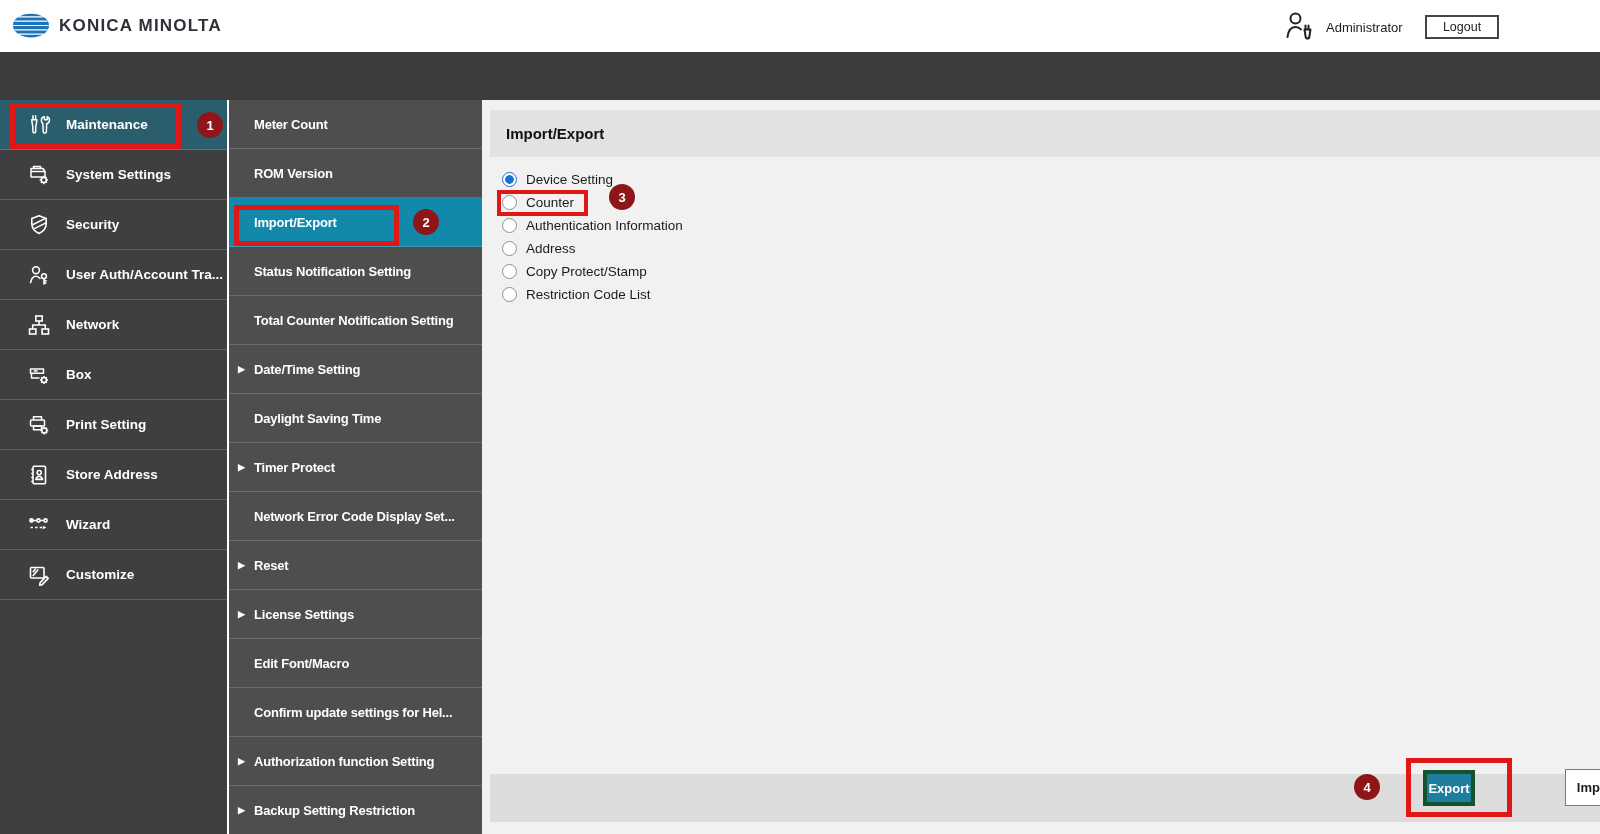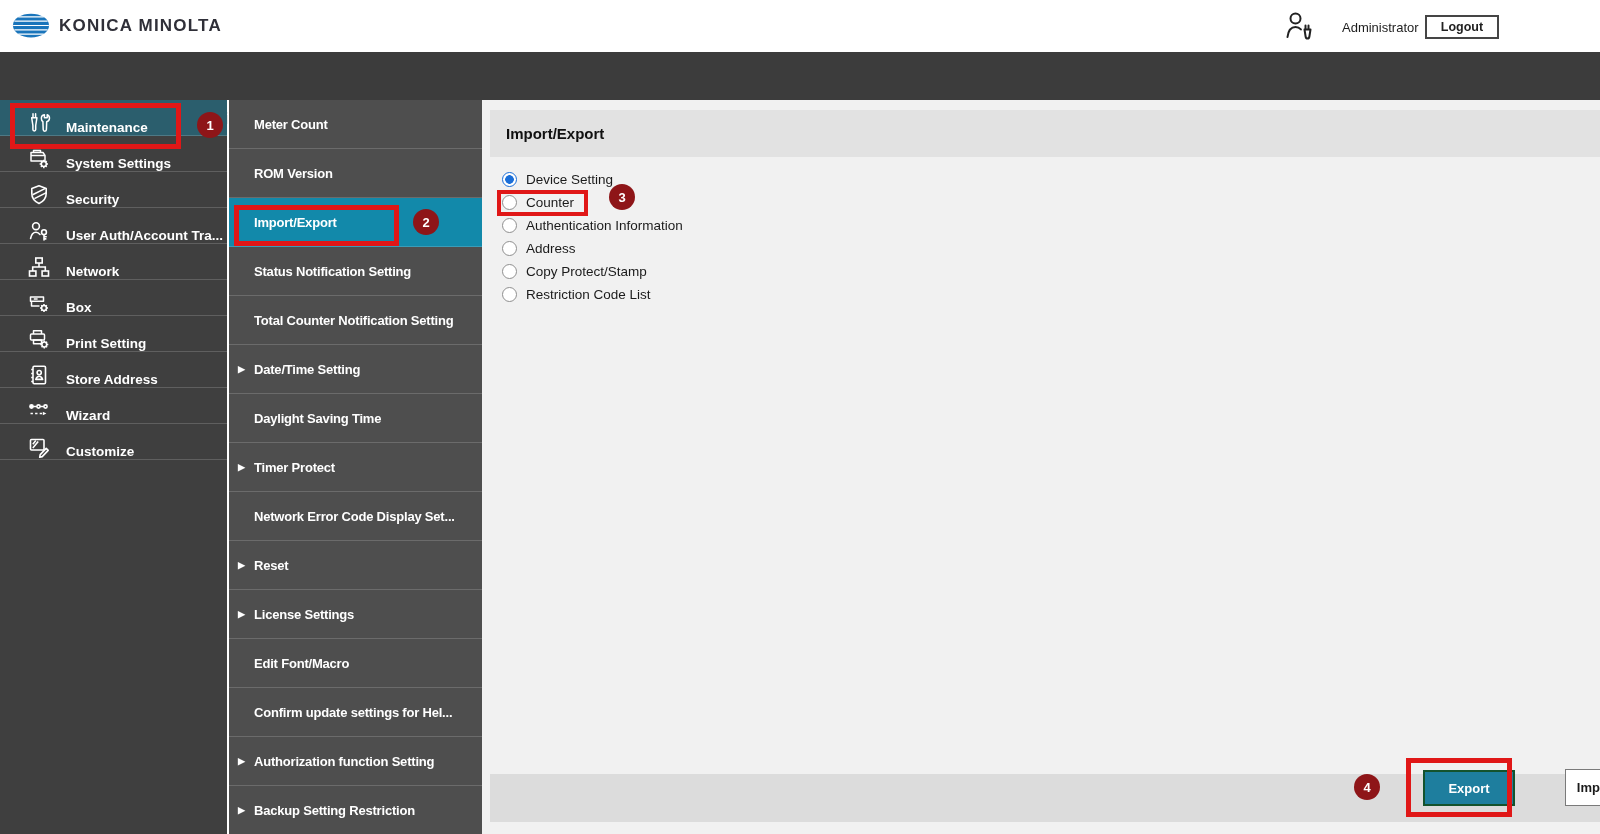--- a/index.html
+++ b/index.html
@@ -13,23 +13,23 @@
 
   
   .topbar { position:absolute; left:0; top:0; width:1600px; height:52px; background:#ffffff; }
   .brand { position:absolute; left:12px; top:12px; display:flex; align-items:center; gap:9px; }
   .brand .glyph { width:38px; height:27px; }
   .brand .glyph svg { width:100%; height:100%; display:block; }
   .brand-name { font-size:17px; font-weight:800; letter-spacing:1.2px; color:#2f2f38; }
   .admin-wrap { position:absolute; right:0; top:0; height:52px; width:320px; }
   .admin-icon { position:absolute; left:2px; top:8px; width:36px; height:36px; color:#222; }
   .admin-icon svg { width:100%; height:100%; display:block; }
-  .admin-name { position:absolute; left:62px; top:20px; font-size:13px; color:#1d1d1d; }
+  .admin-name { position:absolute; left:46px; top:20px; font-size:13px; color:#1d1d1d; }
   .logout-btn { position:absolute; left:145px; top:15px; width:74px; height:24px;
-    background:#fff; border:2px solid #454545; font-size:12.5px; font-weight:700; color:#222;
+    background:#fff; border:2px solid #454545; font-size:12.5px; font-weight:400; color:#222;
     display:flex; align-items:center; justify-content:center; cursor:pointer; }
 
   
   .appbar { position:absolute; left:0; top:52px; width:1600px; height:48px; background:#3c3c3c; color:#fff; }
   .ps-icon { position:absolute; left:74px; top:58px; width:28px; height:26px; }
   .ps-icon svg { width:100%; height:100%; display:block; }
   .ps-word { position:absolute; left:104px; top:59px; font-size:7px; line-height:7px; font-weight:bold; color:#e3e3e3; letter-spacing:.3px; }
   .app-title { position:absolute; left:122px; top:58px; font-size:16px; font-weight:bold; color:#c6c6c6; }
   .model-name { position:absolute; left:78px; top:78px; font-size:13px; color:#ffffff; }
   .low-paper { position:absolute; left:246px; top:60px; display:flex; align-items:center; gap:8px; cursor:pointer; }
@@ -37,21 +37,21 @@
   .low-paper .lp-icon svg { width:100%; height:100%; display:block; }
   .low-paper .lp-label { font-size:13px; color:#fff; }
   .appbar-actions { position:absolute; right:14px; top:52px; height:48px; display:flex; align-items:center; gap:28px; }
   .act-btn { position:relative; color:#fff; cursor:pointer; display:flex; align-items:center; }
   .act-btn .act-icon { display:block; }
   .act-btn svg { display:block; }
   .act-caret { font-size:9px; color:#fff; margin-left:2px; align-self:flex-end; line-height:10px; }
 
   
   .sidebar { position:absolute; left:0; top:100px; width:227px; height:734px; background:#3f3f3f; }
-  .side-item { position:relative; height:36px; display:flex; align-items:flex-end;
+  .side-item { position:relative; height:50px; display:flex; align-items:center;
     padding-left:27px; gap:15px; border-bottom:1px solid rgba(255,255,255,.17);
     color:#fff; font-size:13.5px; font-weight:bold; cursor:pointer; }
   .side-item.selected { background:#2b5e6d; }
   .nav-icon { width:24px; height:24px; flex:0 0 24px; color:#fff; }
   .nav-icon svg { width:100%; height:100%; display:block; }
   .side-label { white-space:nowrap; }
 
   
   .subnav { position:absolute; left:229px; top:100px; width:255px; height:734px; background:#4e4e4e; overflow:hidden; }
   .sub-item { position:relative; height:49px; display:flex; align-items:center;
@@ -81,21 +81,21 @@
     font-size:13.5px; color:#1b1b1b; cursor:pointer; }
   .radio { width:15px; height:15px; border-radius:50%; border:1px solid #8f8f8f; background:#fff;
     margin-right:9px; flex:0 0 15px; }
   .opt-row.checked .radio { border:1px solid #1a6ed8; background:radial-gradient(circle, #1a6ed8 0 4px, #fff 4.6px); }
   .opt-row .ann-box { left:15px; top:-1px; width:91px; height:26px; border-width:4px; }
   .opt-row .badge { left:127px; top:-7px; }
 
   .action-bar { position:absolute; left:8px; right:0; top:674px; height:48px; background:#dcdcdc; }
   .btn { position:absolute; font-size:13px; font-weight:bold; display:flex; align-items:center;
     justify-content:center; cursor:pointer; }
-  .btn-export { left:933px; top:-4px; width:92px; height:36px; background:#1e7e9e; color:#fff; border:2px solid #14532d; }
+  .btn-export { left:933px; top:-4px; width:52px; height:36px; background:#1e7e9e; color:#fff; border:4px solid #14532d; }
   .btn-import { left:1075px; top:-5px; width:64px; height:37px; background:#ffffff; color:#1b1b1b; border:1px solid #7a7a7a; }
   .action-bar .ann-box { left:916px; top:-16px; width:106px; height:59px; }
   .action-bar .badge { left:864px; top:0px; }
 </style>
 </head>
 <body>
 
 <div class="topbar">
   <div class="brand">
     <span class="glyph">

